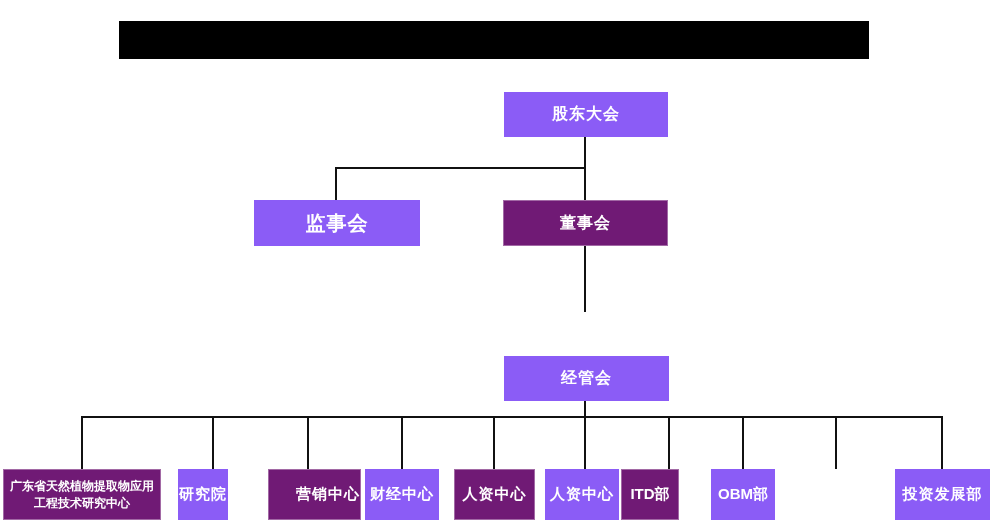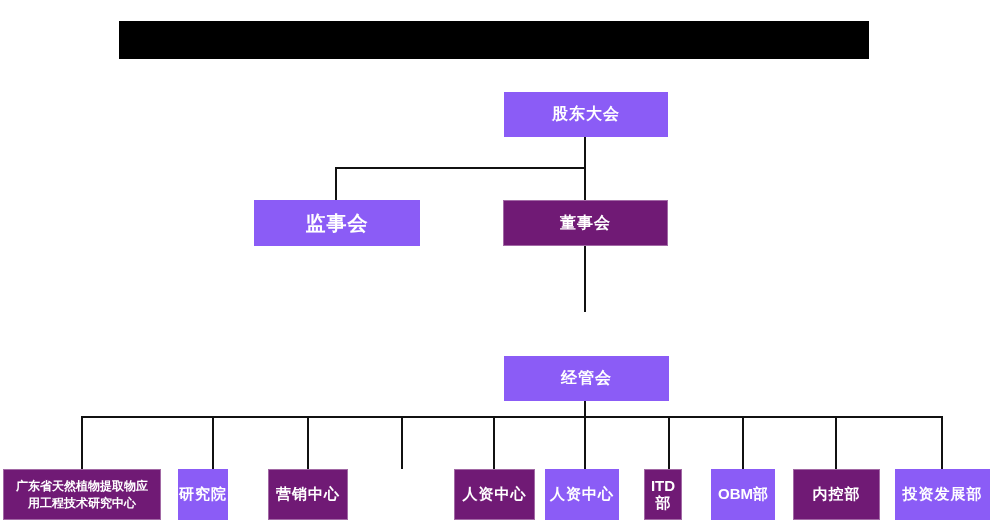--- a/index.html
+++ b/index.html
@@ -40,27 +40,27 @@
   .light { background: #701a75; border: 1px solid rgba(255,255,255,0.35); }
 
   
   .n-shareholders { left: 504px; top: 92px;  width: 164px; height: 45px; font-size: 16px; }
   .n-supervisory  { left: 254px; top: 200px; width: 166px; height: 46px; font-size: 20px; }
   .n-board        { left: 503px; top: 200px; width: 165px; height: 46px; font-size: 16px; }
   .n-management   { left: 504px; top: 312px; width: 165px; height: 45px; font-size: 16px; margin-top: 44px; }
 
   
   .dept { top: 469px; height: 51px; font-size: 15px; }
-  .n-d0 { left: 3px;   width: 158px; font-size: 12px; letter-spacing: 0; line-height: 1.35; padding: 2px 11px; }
+  .n-d0 { left: 3px;   width: 158px; font-size: 12px; letter-spacing: 0; line-height: 1.35; padding: 2px 5px; }
   .n-d1 { left: 178px; width: 50px; }
-  .n-d2 { left: 268px; width: 80px; }
+  .n-d2 { left: 268px; width: 93px; justify-content: flex-end; }
   .n-d3 { left: 365px; width: 74px; }
   .n-d4 { left: 454px; width: 81px; }
   .n-d5 { left: 545px; width: 74px; }
-  .n-d6 { left: 644px; width: 38px; letter-spacing: 0; }
+  .n-d6 { left: 621px; width: 58px; letter-spacing: 0; }
   .n-d7 { left: 711px; width: 64px; letter-spacing: 0; }
   .n-d8 { left: 793px; width: 87px; }
   .n-d9 { left: 895px; width: 95px; }
 
   
   .line { position: absolute; background: #111111; }
   .l-trunk-top      { left: 584px; top: 137px; width: 2px;  height: 63px; }  
   .l-branch-h       { left: 335px; top: 167px; width: 251px; height: 2px; }  
   .l-branch-v       { left: 335px; top: 167px; width: 2px;  height: 33px; }
   .l-trunk-mid      { left: 584px; top: 246px; width: 2px;  height: 66px; }  
@@ -109,32 +109,32 @@
 
   <div class="node light dept n-d0">
     <span>广东省天然植物提取物应用工程技术研究中心</span>
   </div>
   <div class="node dark dept n-d1">
     <span>研究院</span>
   </div>
   <div class="node light dept n-d2">
     <span>营销中心</span>
   </div>
+  <div class="node dark dept n-d3">
+    <span>财经中心</span>
+  </div>
   <div class="node light dept n-d4">
     <span>人资中心</span>
   </div>
   <div class="node dark dept n-d5">
     <span>人资中心</span>
   </div>
   <div class="node light dept n-d6">
     <span>ITD部</span>
   </div>
   <div class="node dark dept n-d7">
     <span>OBM部</span>
   </div>
-  <div class="node light dept n-d8">
-    <span>内控部</span>
-  </div>
   <div class="node dark dept n-d9">
     <span>投资发展部</span>
   </div>
 
 </div>
 
 </body></html>

